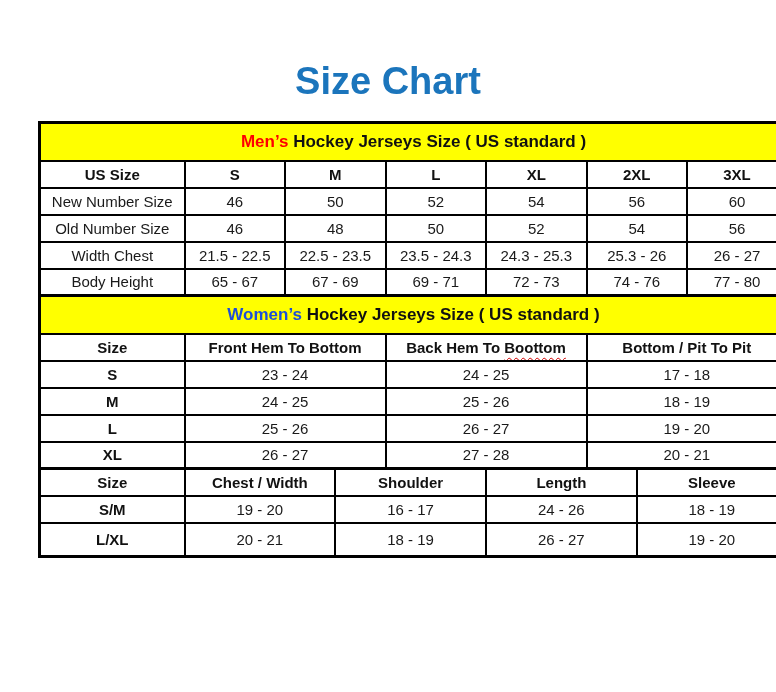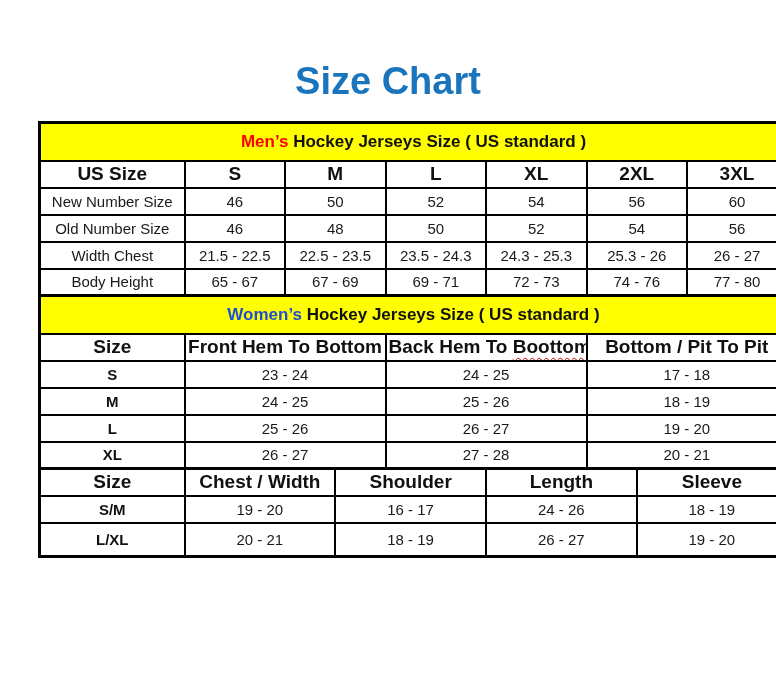--- a/index.html
+++ b/index.html
@@ -42,21 +42,21 @@
   th, td {
     border: 2px solid #000;
     text-align: center;
     vertical-align: middle;
     padding: 1px 2px;
     white-space: nowrap;
     overflow: hidden;
   }
   th {
     height: 27px;
-    font-size: 19px;
+    font-size: 15px;
     font-weight: 700;
     color: #111;
   }
   td {
     height: 27px;
     font-size: 15px;
     font-weight: 400;
     color: #1a1a1a;
   }
   

